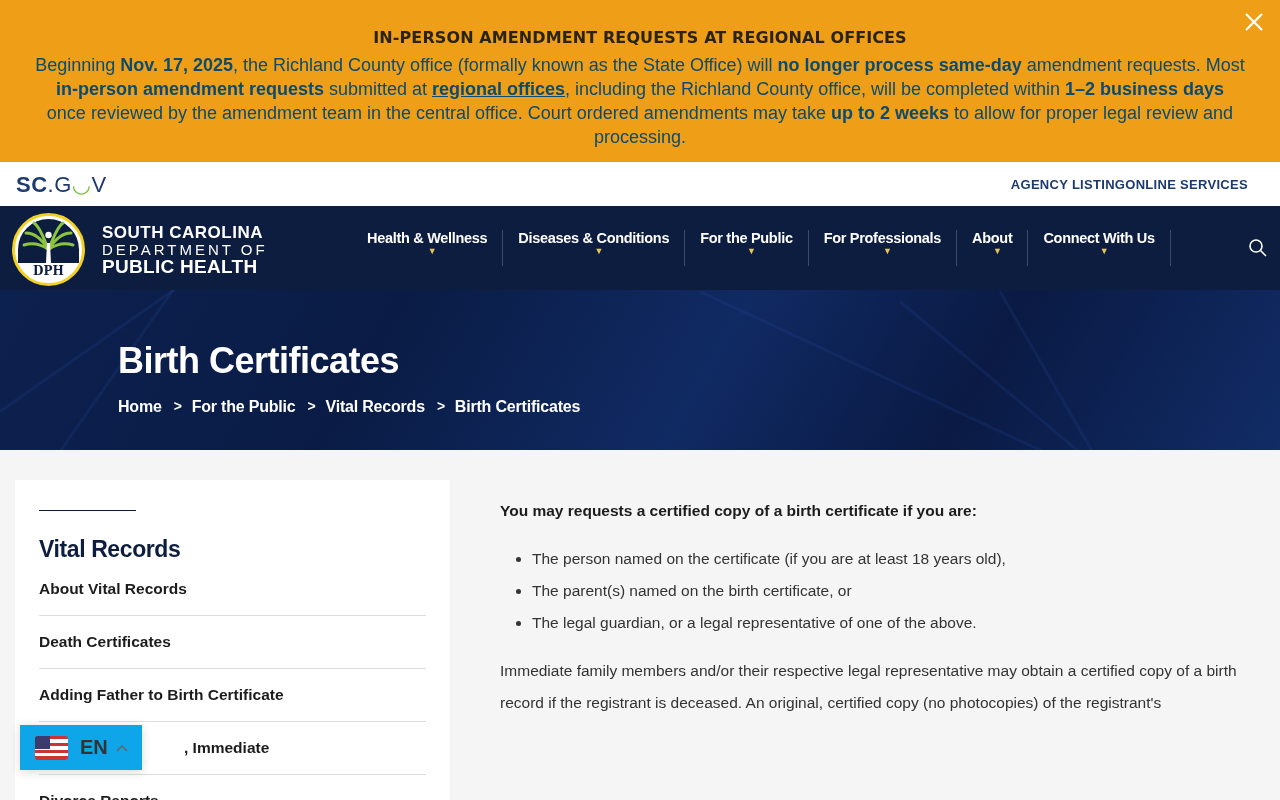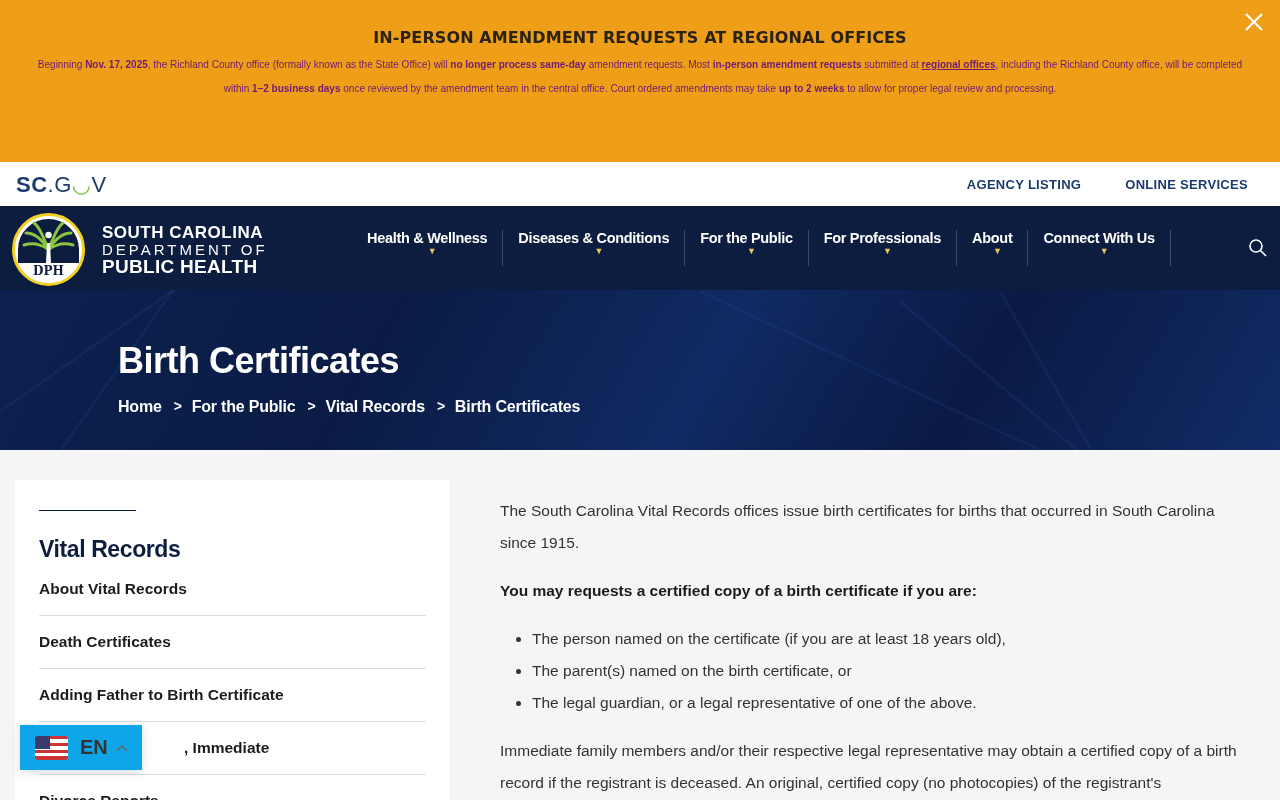--- a/index.html
+++ b/index.html
@@ -2,33 +2,33 @@
 <html><head>
 <meta charset="utf-8">
 <style>
   * { box-sizing: border-box; margin: 0; padding: 0; }
   html, body { width: 1280px; height: 800px; overflow: hidden; }
   body { font-family: "Liberation Sans", sans-serif; background: #f5f5f5; color: #222; position: relative; }
 
   
   .alert { position: absolute; left: 0; top: 0; width: 1280px; height: 162px; background: #ef9f17; text-align: center; padding-top: 28px; }
   .alert h2 { font-family: "DejaVu Sans", sans-serif; font-size: 16px; font-weight: bold; color: #2b2312; letter-spacing: 0.1px; margin-bottom: 6px; }
-  .alert p { font-size: 10px; line-height: 24px; color: #701a75; padding: 0 35px; }
+  .alert p { font-size: 18px; line-height: 24px; color: #0c4a6e; padding: 0 35px; }
   .alert p b { font-weight: bold; }
   .alert p u { font-weight: bold; text-decoration: underline; }
   .alert-close { position: absolute; right: 14px; top: 10px; width: 24px; height: 24px; cursor: pointer; }
 
   
   .govbar { position: absolute; top: 162px; left: 0; width: 1280px; height: 44px; background: #fff; }
   .sclogo { position: absolute; left: 16px; top: 10px; font-size: 22px; color: #1d3a6e; letter-spacing: 0.5px; }
   .sclogo .sc { font-weight: bold; }
   .sclogo .dot { font-weight: normal; }
   .sclogo .go { font-weight: normal; }
   .sclogo .o { color: #7ac143; }
-  .govlinks { position: absolute; right: 32px; top: 15px; display: flex; gap: 44px; }
+  .govlinks { position: absolute; right: 32px; top: 15px; display: flex; }
   .govlinks a { font-size: 13px; font-weight: bold; color: #1d3a6e; text-decoration: none; letter-spacing: 0.3px; }
 
   
   .mainnav { position: absolute; top: 206px; left: 0; width: 1280px; height: 84px; background: #0c1d3f; }
   .dph-logo { position: absolute; left: 12px; top: 7px; width: 73px; height: 73px; border-radius: 50%; background: #fff; border: 3px solid #f3d024; overflow: hidden; }
   .dph-logo .inner { position: absolute; left: 3px; top: 3px; width: 61px; height: 44px; border-radius: 31px 31px 0 0; background: #0c1d3f; }
   .dph-logo .dph-text { position: absolute; left: 0; bottom: 5px; width: 100%; text-align: center; font-family: "DejaVu Serif", serif; font-weight: bold; font-size: 12px; color: #0c1d3f; }
   .agency { position: absolute; left: 102px; top: 18px; color: #fff; line-height: 17px; }
   .agency .l1 { font-size: 17px; font-weight: bold; letter-spacing: 0.5px; }
   .agency .l2 { font-size: 15px; letter-spacing: 3px; font-weight: normal; }
@@ -175,21 +175,20 @@
   <ul class="side-list">
     <li>About Vital Records</li>
     <li>Death Certificates</li>
     <li>Adding Father to Birth Certificate</li>
     <li class="hidden-part">, Immediate</li>
     <li>Divorce Reports</li>
   </ul>
 </div>
 
 <div class="content">
-  <p>The South Carolina Vital Records offices issue birth certificates for births that occurred in South Carolina since 1915.</p>
   <p class="strong">You may requests a certified copy of a birth certificate if you are:</p>
   <ul>
     <li>The person named on the certificate (if you are at least 18 years old),</li>
     <li>The parent(s) named on the birth certificate, or</li>
     <li>The legal guardian, or a legal representative of one of the above.</li>
   </ul>
   <p>Immediate family members and/or their respective legal representative may obtain a certified copy of a birth record if the registrant is deceased. An original, certified copy (no photocopies) of the registrant's</p>
 </div>
 
 <div class="lang">

